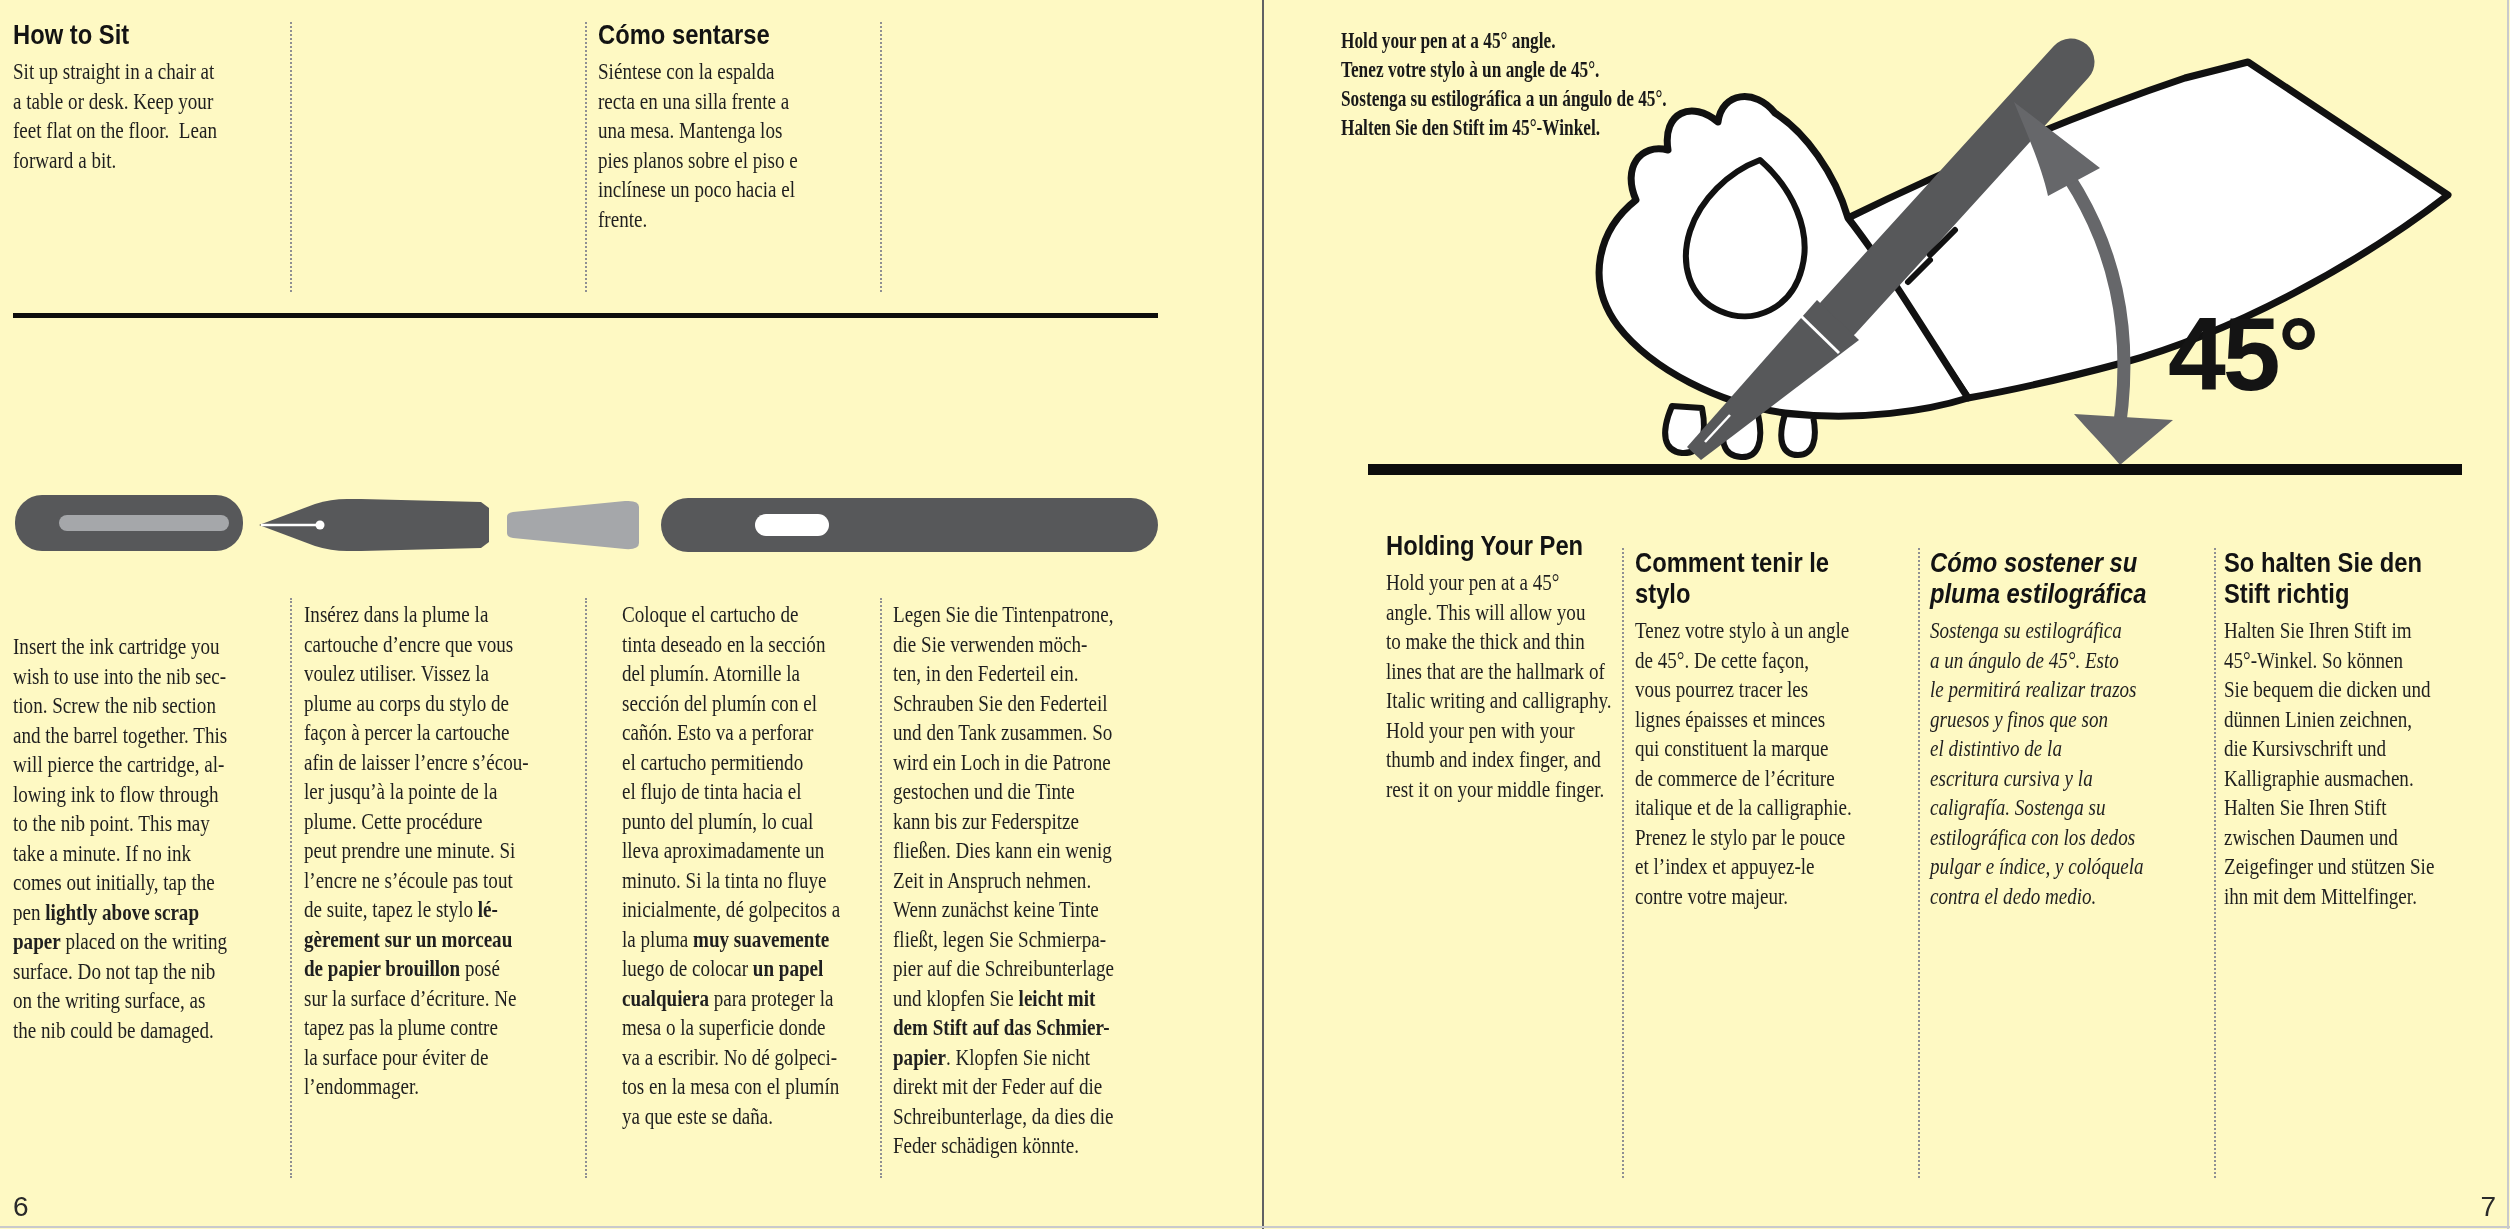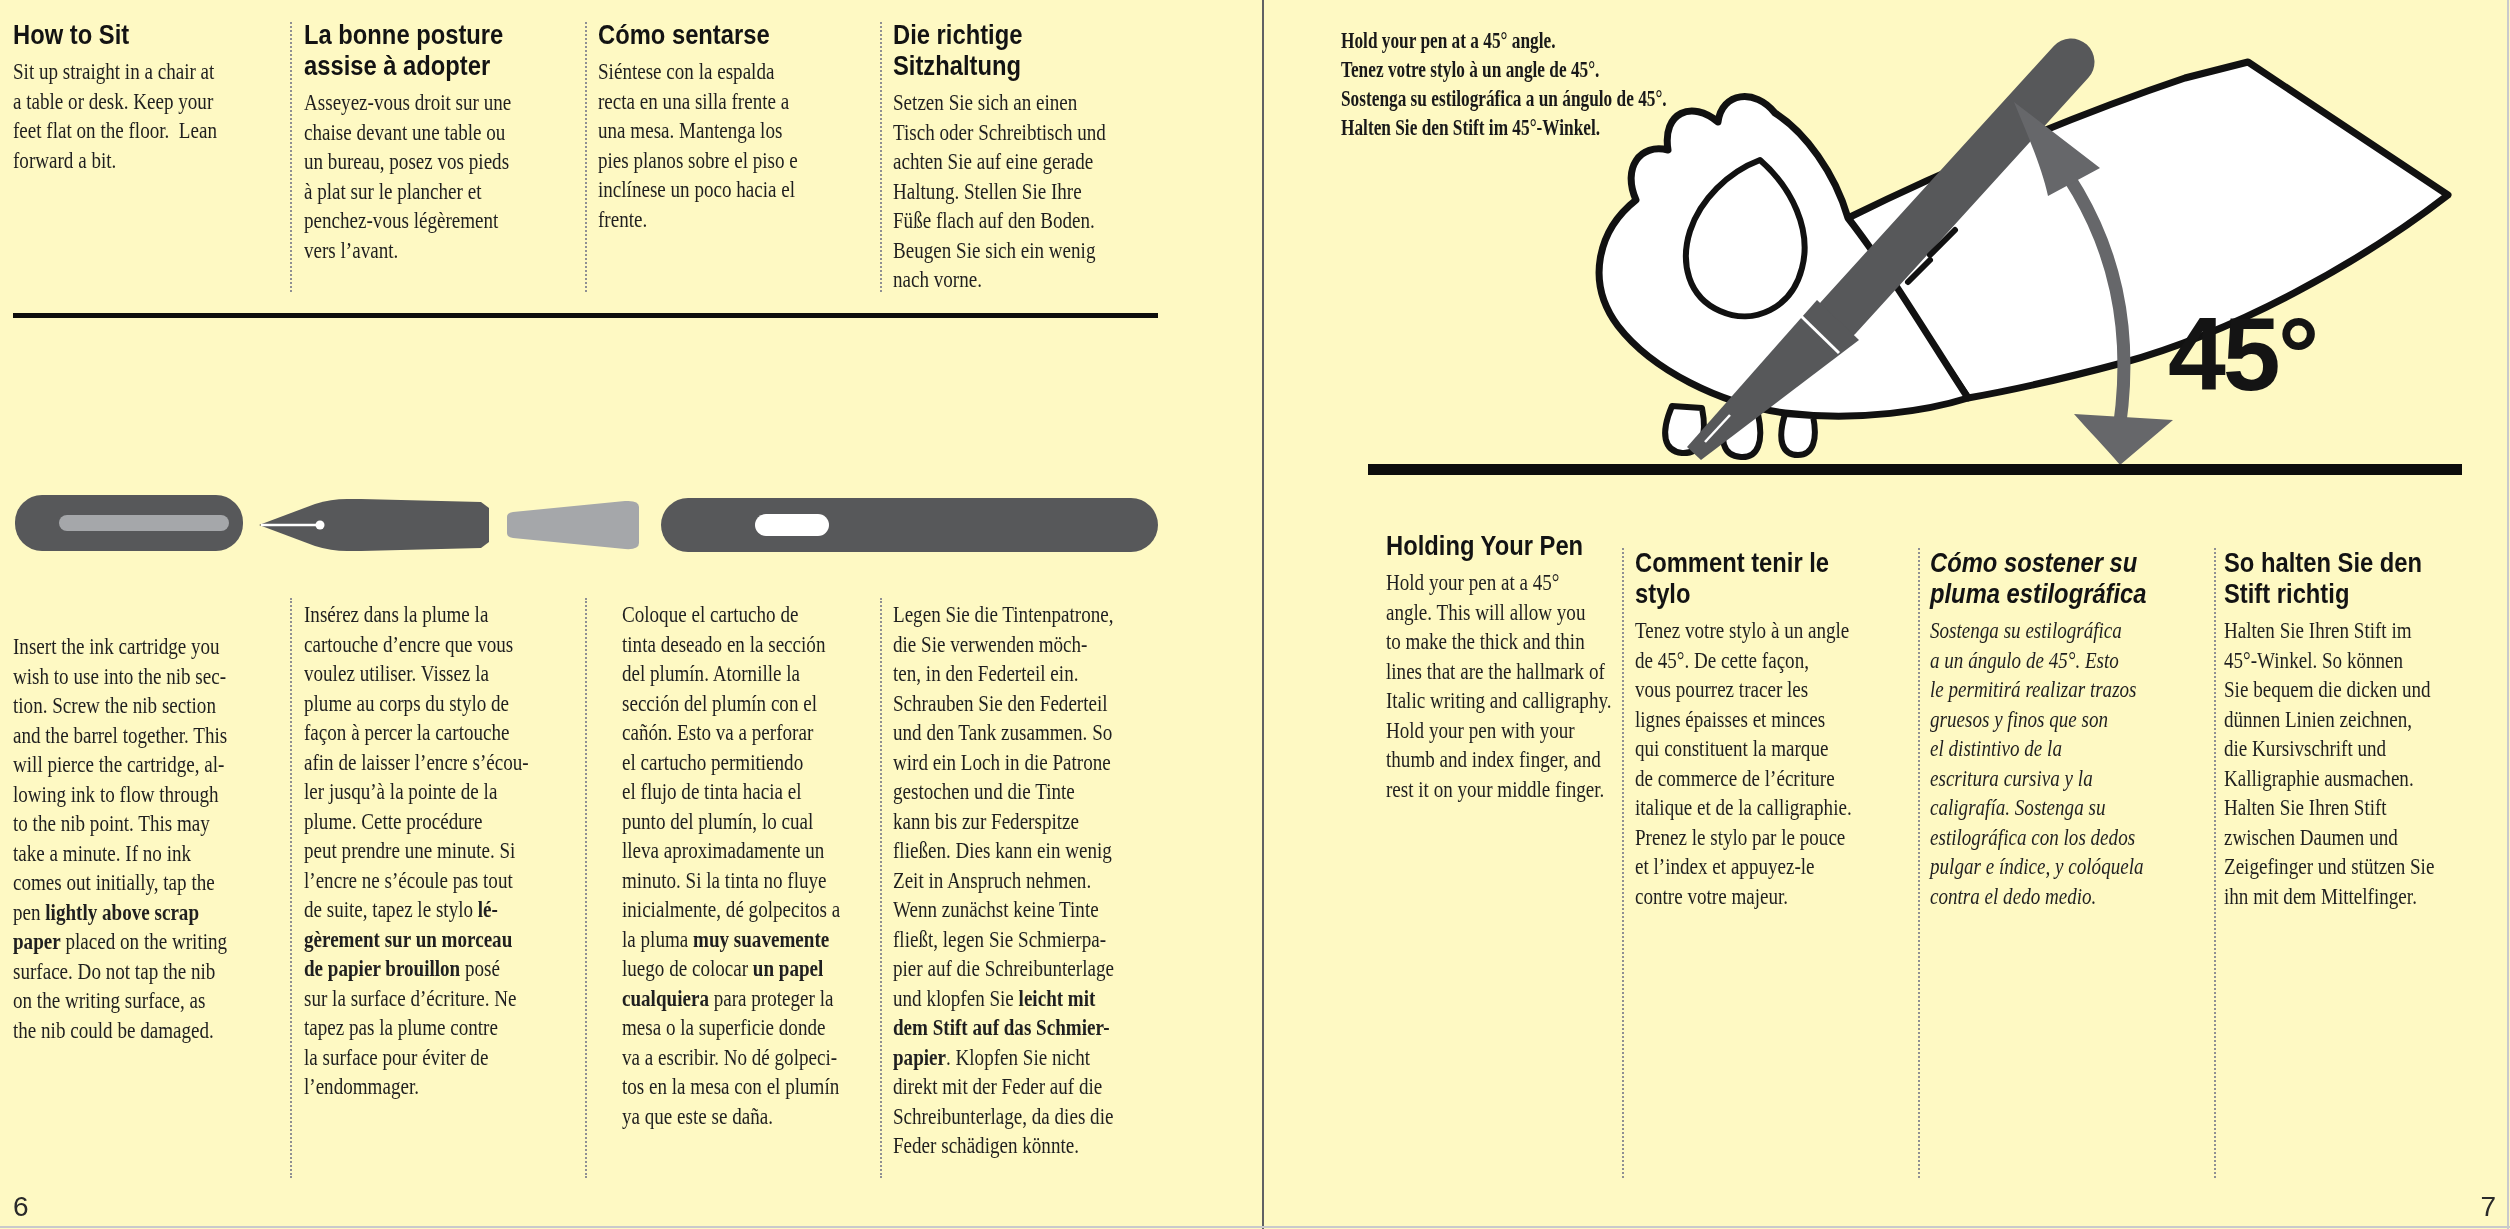--- a/index.html
+++ b/index.html
@@ -34,49 +34,28 @@
 
   <section class="abs" style="left:0;top:0;width:1263px;height:1229px;">
 
     <div class="col" style="left:13px;top:20px;">
       <h2 class="col-title">How to Sit</h2>
       <div class="serif-body">Sit up straight in a chair at
 a table or desk. Keep your
 feet flat on the floor.  Lean
 forward a bit.</div>
     </div>
-    <div class="col" style="left:304px;top:20px;">
-      <h2 class="col-title">La bonne posture
-assise à adopter</h2>
-      <div class="serif-body">Asseyez-vous droit sur une
-chaise devant une table ou
-un bureau, posez vos pieds
-à plat sur le plancher et
-penchez-vous légèrement
-vers l’avant.</div>
-    </div>
     <div class="col" style="left:598px;top:20px;">
       <h2 class="col-title">Cómo sentarse</h2>
       <div class="serif-body">Siéntese con la espalda
 recta en una silla frente a
 una mesa. Mantenga los
 pies planos sobre el piso e
 inclínese un poco hacia el
 frente.</div>
-    </div>
-    <div class="col" style="left:893px;top:20px;">
-      <h2 class="col-title">Die richtige
-Sitzhaltung</h2>
-      <div class="serif-body">Setzen Sie sich an einen
-Tisch oder Schreibtisch und
-achten Sie auf eine gerade
-Haltung. Stellen Sie Ihre
-Füße flach auf den Boden.
-Beugen Sie sich ein wenig
-nach vorne.</div>
     </div>
 
     <div class="abs dotted-div" style="left:290px;top:22px;height:270px;"></div>
     <div class="abs dotted-div" style="left:585px;top:22px;height:270px;"></div>
     <div class="abs dotted-div" style="left:880px;top:22px;height:270px;"></div>
 
     <div class="abs rule" style="left:13px;top:313px;width:1145px;height:5px;"></div>
 
 
     <svg class="abs" style="left:13px;top:494px;" width="1145" height="62" viewBox="0 0 1145 62">

